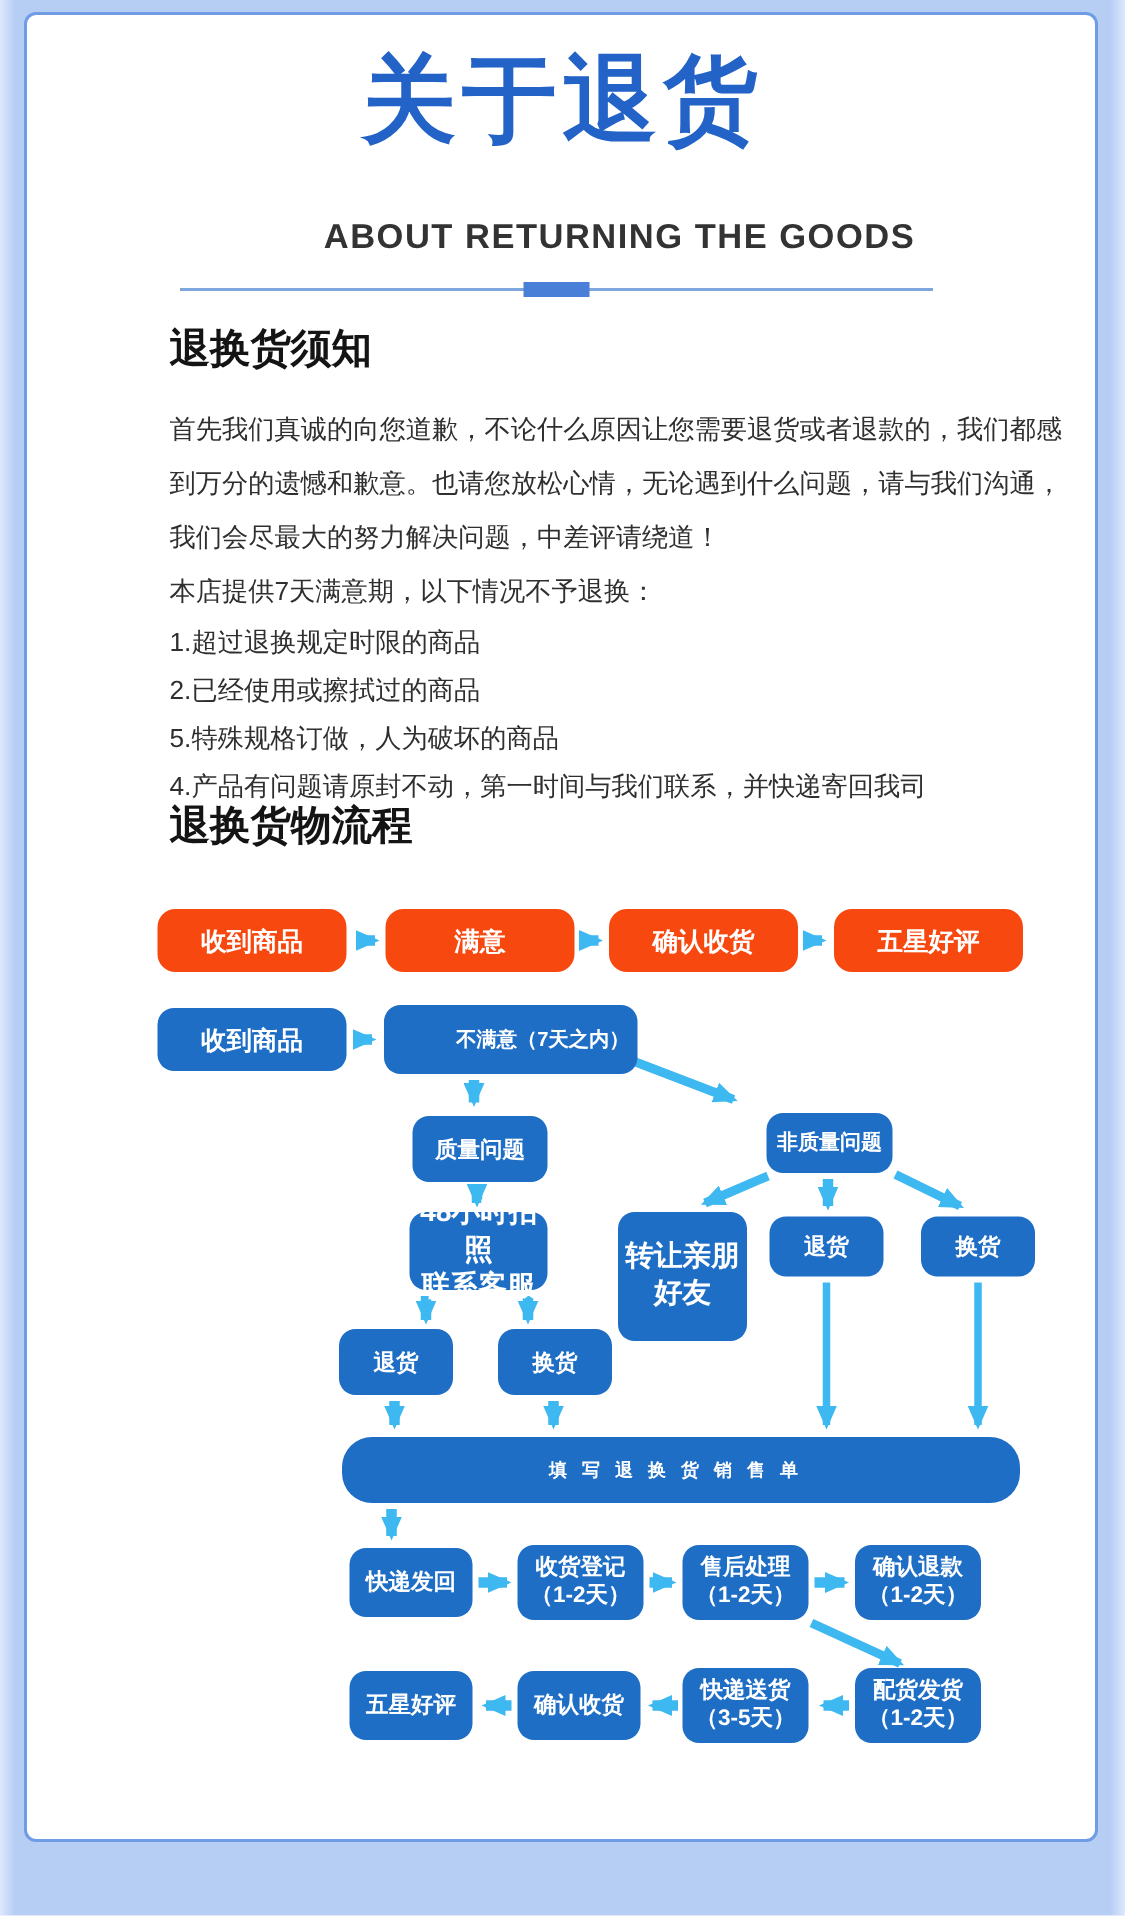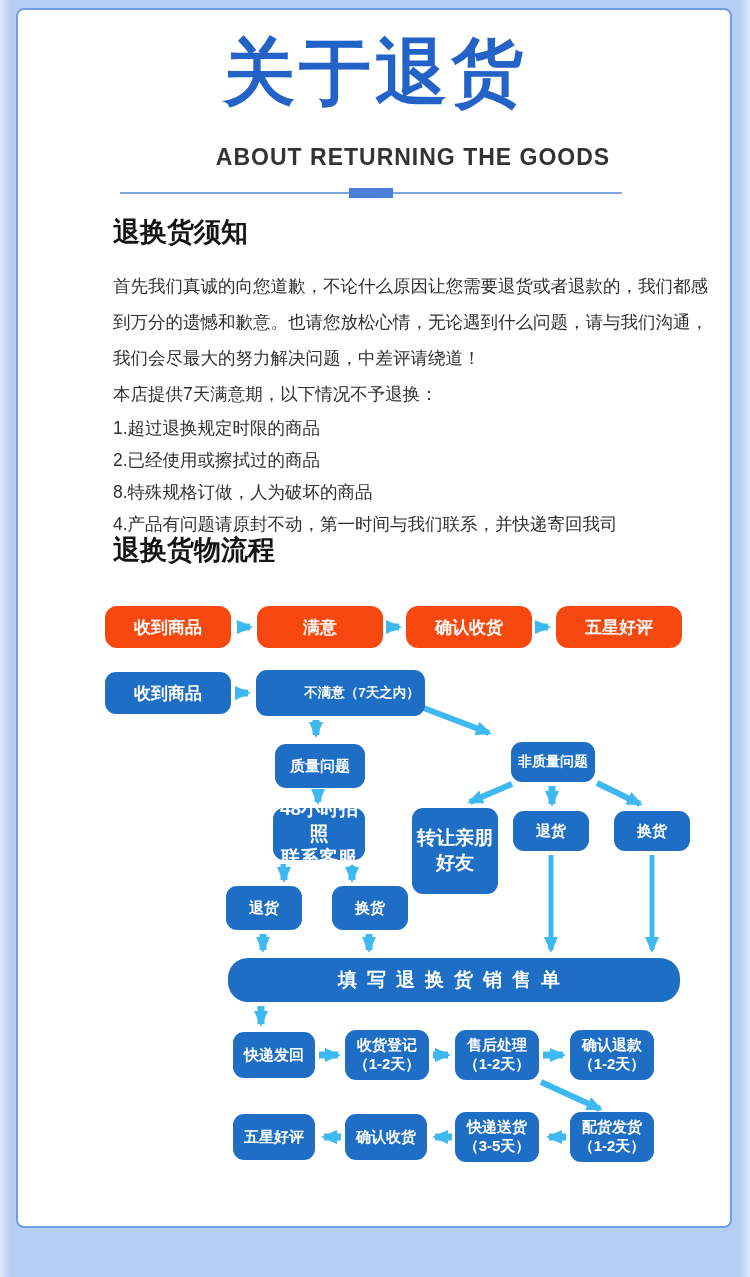--- a/index.html
+++ b/index.html
@@ -7,21 +7,21 @@
     position:relative;width:750px;height:1277px;overflow:hidden;
     background:linear-gradient(90deg,#dde8fc 0px,#b6cef4 10px,#b6cef4 740px,#dde8fc 750px);
     font-family:"Liberation Sans","DejaVu Sans",sans-serif;
   }
   .card{
     position:absolute;left:16px;top:8px;width:712px;height:1216px;
     background:#ffffff;border:2px solid #6f9ce5;border-radius:8px;
   }
   .main-title{
     position:absolute;top:36px;left:0;width:750px;text-align:center;
-    font-size:72px;line-height:1;font-weight:900;color:#2363c8;letter-spacing:4px;
+    font-size:63px;line-height:1;font-weight:900;color:#2363c8;letter-spacing:4px;
   }
   .subtitle{
     position:absolute;top:144px;left:0;width:750px;text-align:center;
     font-size:23px;font-weight:bold;color:#333333;letter-spacing:1px;padding-left:38px;
   }
   .divider{position:absolute;top:192px;left:120px;width:502px;height:2px;background:#7da7dd;}
   .divider-rect{position:absolute;left:50%;top:-4px;transform:translateX(-50%);width:44px;height:10px;background:#4a7fd8;}
   .sec-heading{position:absolute;left:113px;margin:0;font-size:27px;font-weight:900;color:#141414;}
   #notice-heading{top:214px;}
   #flow-heading{top:532px;}
@@ -34,21 +34,21 @@
     position:absolute;display:flex;flex-direction:column;align-items:center;justify-content:center;
     background:#1e6ec5;color:#ffffff;font-weight:bold;text-align:center;border-radius:11px;
   }
   .orange{background:#f7490f;border-radius:12px;}
   .f17{font-size:17px;}
   .f15{font-size:15px;}
   .f14{font-size:14px;}
   .f13{font-size:13.5px;white-space:nowrap;padding-left:43px;}
   .twoline{font-size:19px;line-height:1.3;}
   .stamp{font-size:15px;line-height:1.25;}
-  .bar{font-size:19px;letter-spacing:10px;border-radius:20px;}
+  .bar{font-size:12px;letter-spacing:10px;border-radius:20px;}
 </style>
 </head>
 <body>
 
 <div class="page">
   <div class="card"></div>
 
   <div class="main-title">关于退货</div>
   <div class="subtitle">ABOUT RETURNING THE GOODS</div>
   <div class="divider">
@@ -57,21 +57,21 @@
 
   <h2 class="sec-heading" id="notice-heading">退换货须知</h2>
   <div class="notice-text">
     <p>首先我们真诚的向您道歉，不论什么原因让您需要退货或者退款的，我们都感</p>
     <p>到万分的遗憾和歉意。也请您放松心情，无论遇到什么问题，请与我们沟通，</p>
     <p>我们会尽最大的努力解决问题，中差评请绕道！</p>
     <p>本店提供7天满意期，以下情况不予退换：</p>
     <div class="notice-list">
       <p>1.超过退换规定时限的商品</p>
       <p>2.已经使用或擦拭过的商品</p>
-      <p>8.特殊规格订做，人为破坏的商品</p>
+      <p>5.特殊规格订做，人为破坏的商品</p>
       <p>4.产品有问题请原封不动，第一时间与我们联系，并快递寄回我司</p>
     </div>
   </div>
 
   <h2 class="sec-heading" id="flow-heading">退换货物流程</h2>
 
   <div class="flowchart">
     <svg class="arrows" width="750" height="620" viewBox="0 0 750 620">
       <defs>
         <marker id="ah" markerUnits="userSpaceOnUse" markerWidth="18" markerHeight="14" refX="13" refY="7" orient="auto">

